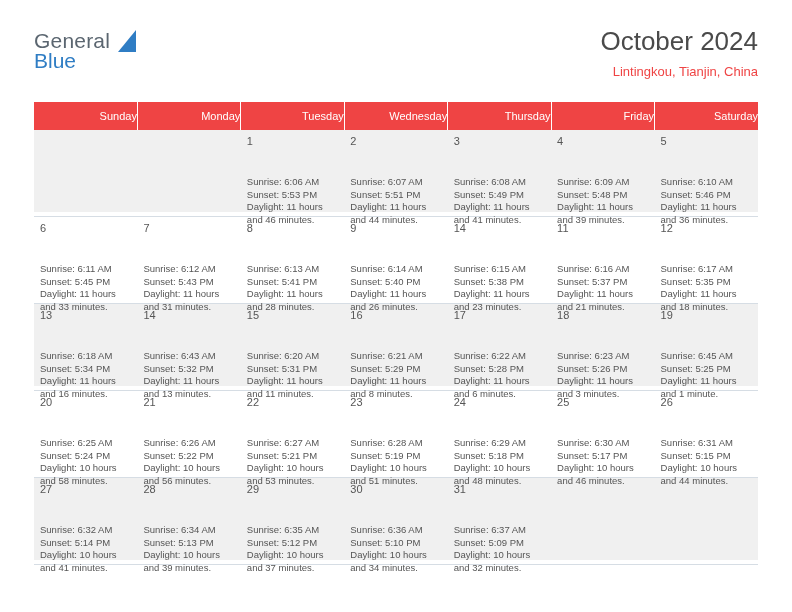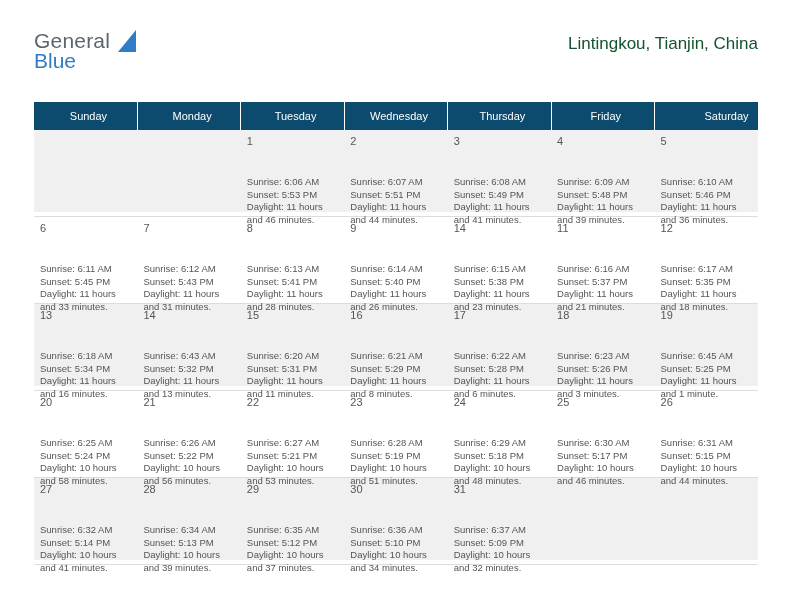--- a/index.html
+++ b/index.html
@@ -59,37 +59,37 @@
     text-align: right;
   }
   .cal-title {
     font-size: 26px;
     color: #4a4a4a;
     line-height: 30px;
     font-weight: normal;
     margin: 0;
   }
   .cal-sub {
-    font-size: 17px;
-    color: #14532d;
+    font-size: 13px;
+    color: #ef4444;
     margin-top: 8px;
   }
   
   table.cal {
     border-collapse: collapse;
     width: 724px;
     table-layout: fixed;
     margin-top: 8px;
   }
   table.cal th {
-    background: #0c4a6e;
+    background: #ef4444;
     color: #ffffff;
     font-size: 11px;
     font-weight: normal;
-    text-align: center;
+    text-align: right;
     padding: 5px 0 5px 6px;
     height: 18px;
     border-right: 1px solid #ffffff;
   }
   table.cal th:last-child { border-right: none; padding-left: 40px; }
   table.cal td {
     vertical-align: top;
     height: 86px;
     border-bottom: 1px solid #d6dde4;
     padding: 0;
@@ -120,20 +120,21 @@
 
 <div class="page">
 
   <div class="header">
     <div class="logo">
       <span class="tri"></span>
       <span class="general">General</span>
       <span class="blue">Blue</span>
     </div>
     <div class="title-block">
+      <h1 class="cal-title">October 2024</h1>
       <div class="cal-sub">Lintingkou, Tianjin, China</div>
     </div>
   </div>
 
   <table class="cal">
     <thead>
       <tr>
         <th>Sunday</th>
         <th>Monday</th>
         <th>Tuesday</th>

